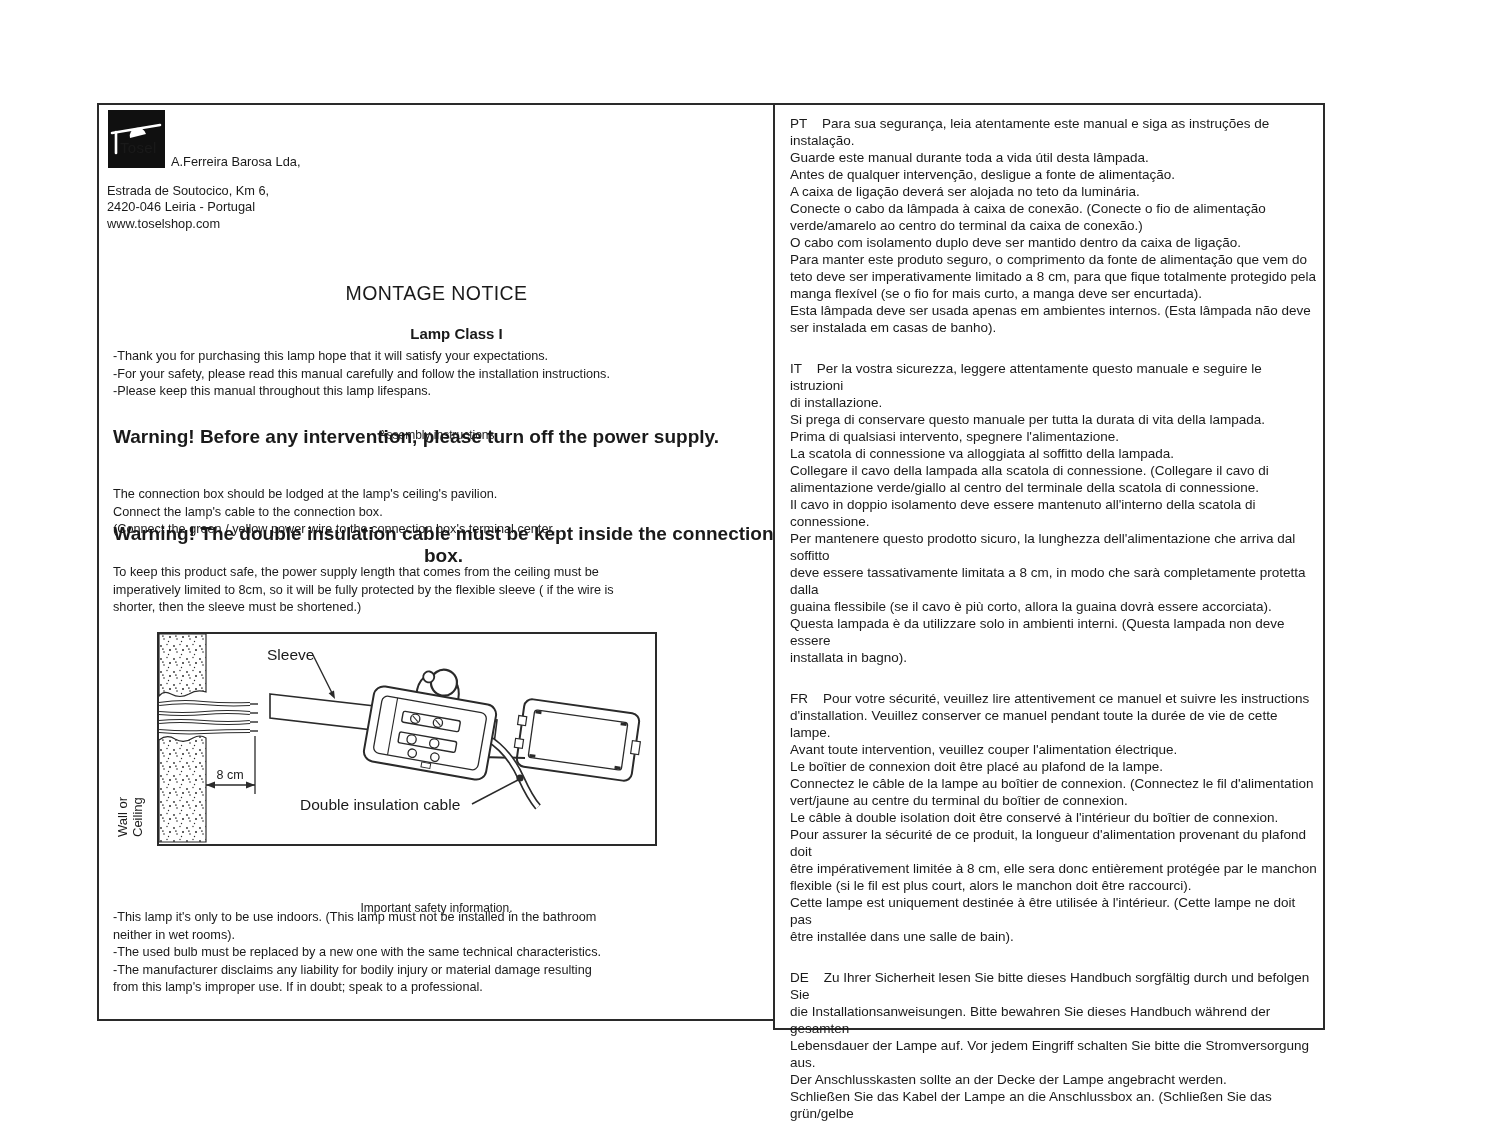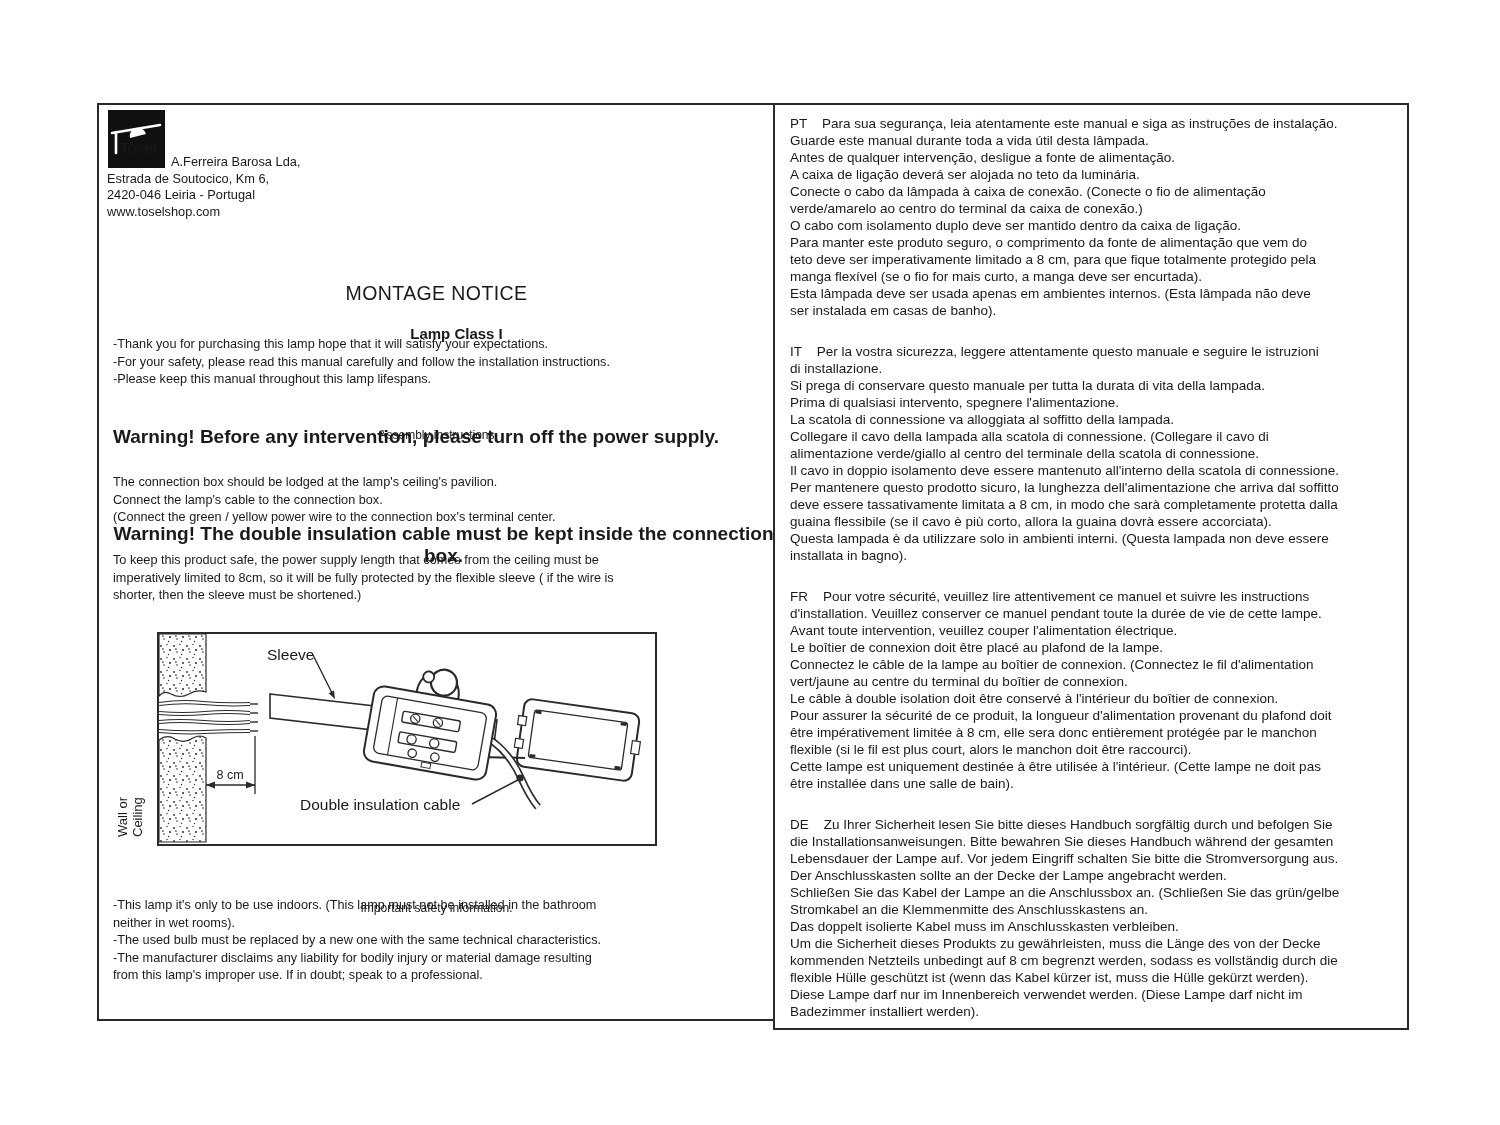--- a/index.html
+++ b/index.html
@@ -1,22 +1,22 @@
 <!DOCTYPE html>
 <html><head>
 <meta charset="utf-8">
 <style>
   html,body{margin:0;padding:0;background:#ffffff;}
   .page{position:relative;width:1500px;height:1125px;background:#ffffff;
         font-family:"Liberation Sans",sans-serif;color:#1a1a1a;overflow:hidden;}
   .panel{position:absolute;background:#fff;border:2px solid #2a2a2a;box-sizing:border-box;}
   .panel-left{left:97px;top:103px;width:679px;height:918px;}
-  .panel-right{left:773px;top:103px;width:636px;height:927px;}
+  .panel-right{left:773px;top:103px;width:552px;height:927px;}
   .abs{position:absolute;}
-  .pre{white-space:pre-wrap;}
+  .pre{white-space:pre-wrap;margin-top:12px;}
   .body-text{font-size:12.7px;line-height:17.5px;}
   .company-line{font-size:12.8px;line-height:16.3px;}
   .center{left:0;width:100%;text-align:center;margin-top:32px;}
   .doc-title{font-size:19.5px;letter-spacing:0.4px;}
   .doc-subtitle{font-size:15px;font-weight:bold;padding-left:20px;}
   .section-heading{font-size:12px;}
   .warning{font-weight:bold;font-size:19px;}
   .tr-col{position:absolute;left:15px;top:10px;right:6px;font-size:13.5px;line-height:17px;}
   .tr-block{margin:0 0 24px 0;}
   svg text{font-family:"Liberation Sans",sans-serif;fill:#1a1a1a;}

